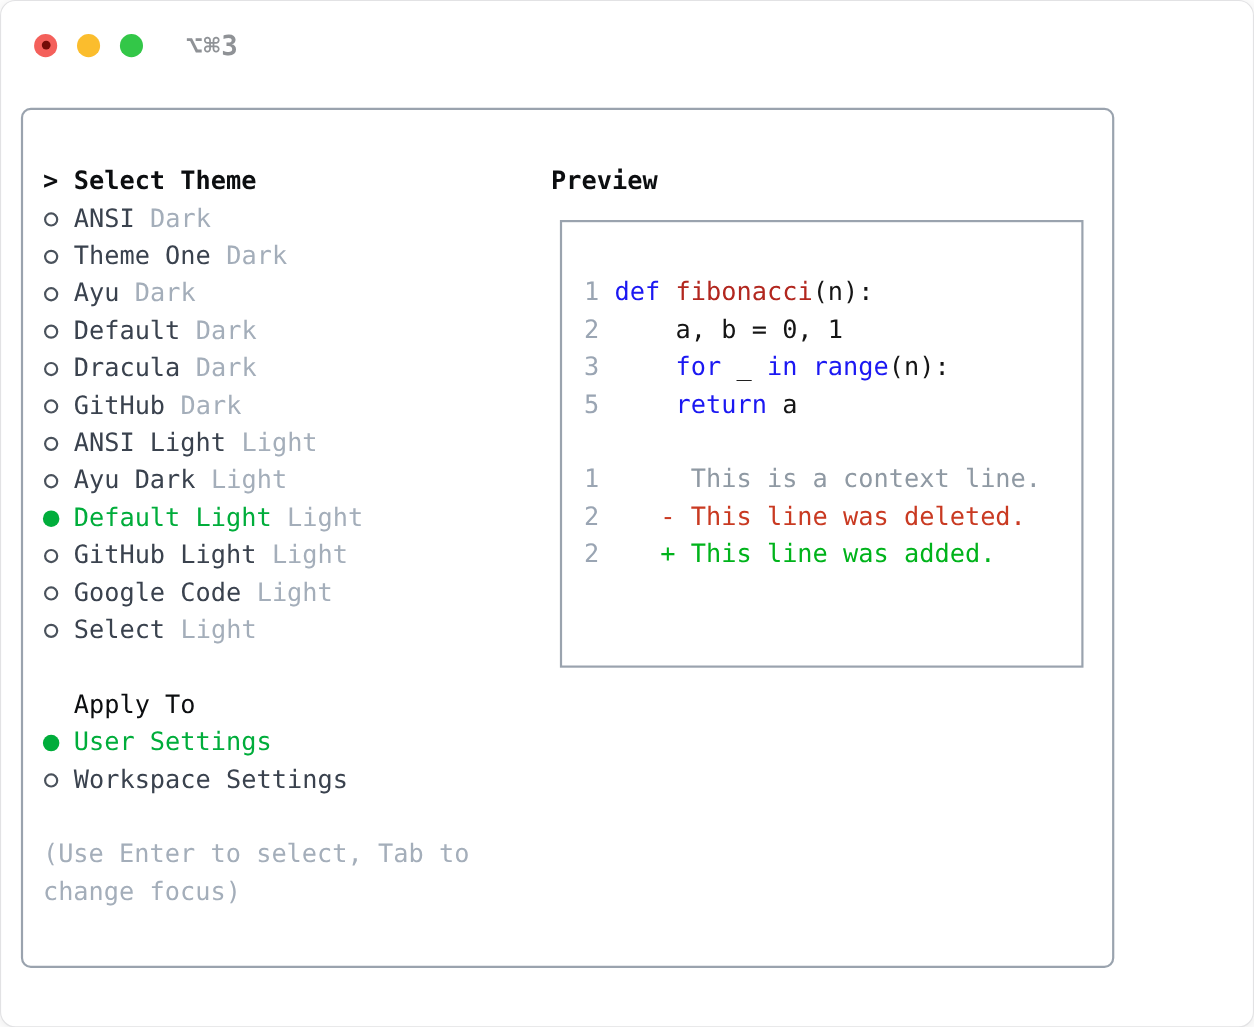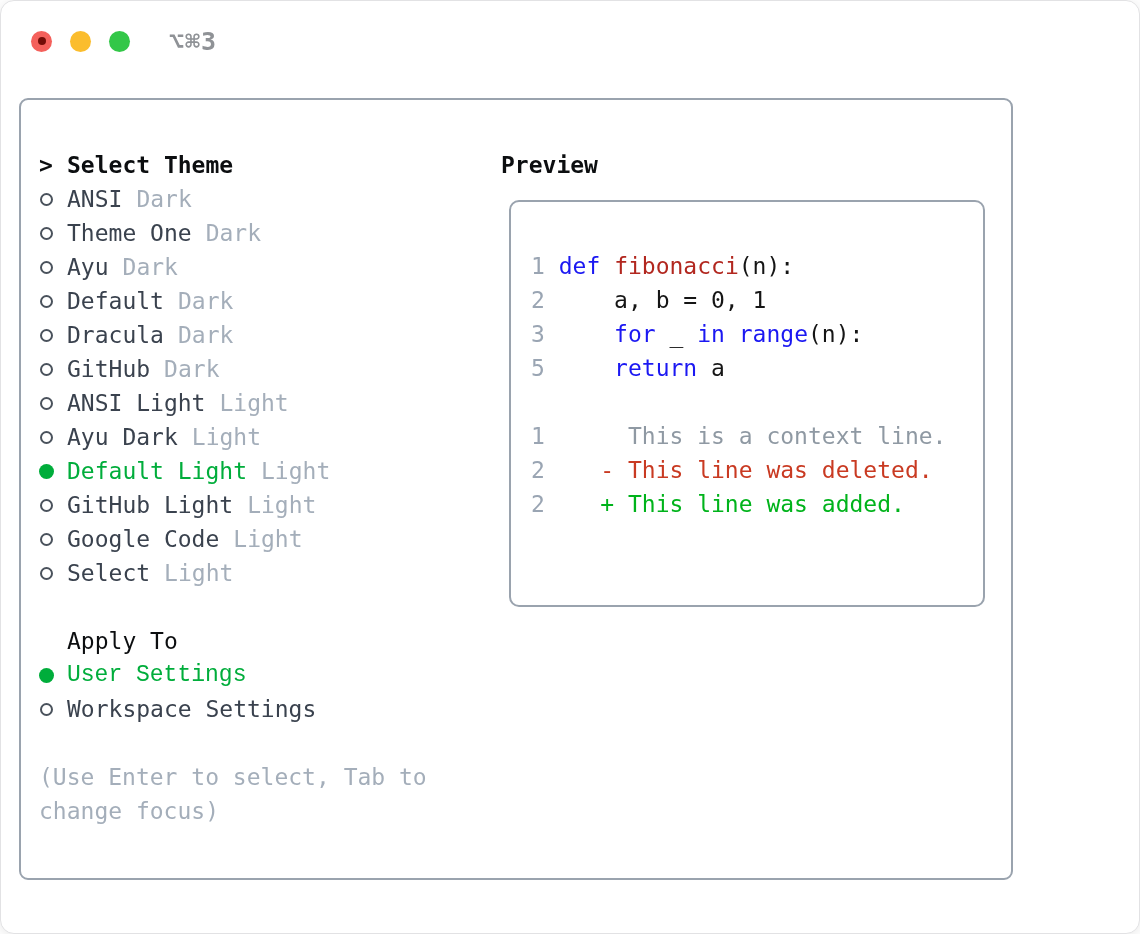--- a/index.html
+++ b/index.html
@@ -35,29 +35,29 @@
   .row{display:flex;align-items:center;height:34px;white-space:pre;}
   .marker{width:28px;flex:none;display:flex;align-items:center;}
   .caret{color:var(--header-black);font-weight:700;}
   .hdr{color:var(--header-black);font-weight:700;}
   .ring{width:13px;height:13px;border:2px solid var(--ring-dark);border-radius:50%;margin-left:1px;}
   .name{color:var(--name-dark);}
   .variant{color:var(--muted-gray);margin-left:14px;}
   .theme-row.selected .ring{width:15px;height:15px;border:none;background:var(--accent-green);margin-left:0;}
   .theme-row.selected .name{color:var(--accent-green);}
   .apply-row.selected .ring{width:15px;height:15px;border:none;background:var(--accent-green);margin-left:0;}
-  .apply-row.selected .name{color:var(--accent-green);font-family:Liberation Mono, monospace;}
+  .apply-row.selected .name{color:var(--accent-green);}
   .spacer{height:34px;}
   .apply-hdr{color:var(--header-black);}
   .hint{width:440px;color:var(--muted-gray);}
   
   .right{flex:1;}
   .preview-title{height:34px;font-weight:700;color:var(--header-black);}
   .preview-box{margin-top:18px;margin-left:8px;width:476px;height:407px;
-    border:2px solid var(--border-gray);border-radius:10px;background:#fff;
+    border:2px solid var(--border-gray);border-radius:0;background:#fff;
     padding:47px 0 0 20px;}
   .cl{white-space:pre;height:34px;color:var(--code-black);}
   .ln{color:var(--line-number);}
   .kw{color:var(--keyword-blue);}
   .fn{color:var(--function-red);}
   .ctx{color:var(--context-gray);}
   .del{color:var(--diff-red);}
   .add{color:var(--diff-green);}
 </style>
 </head>

